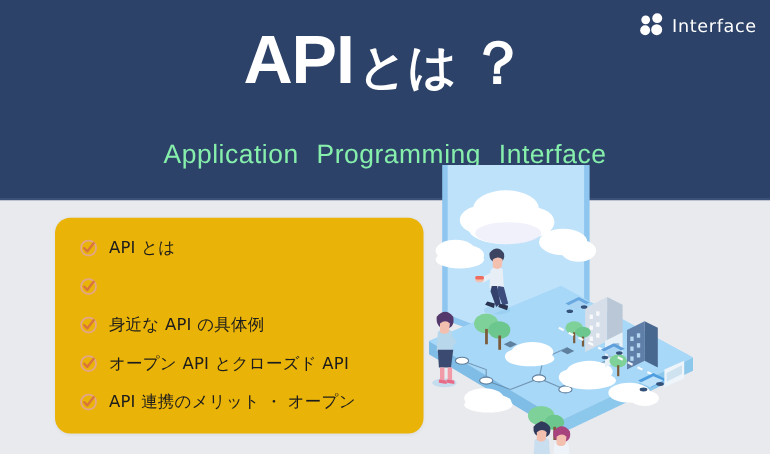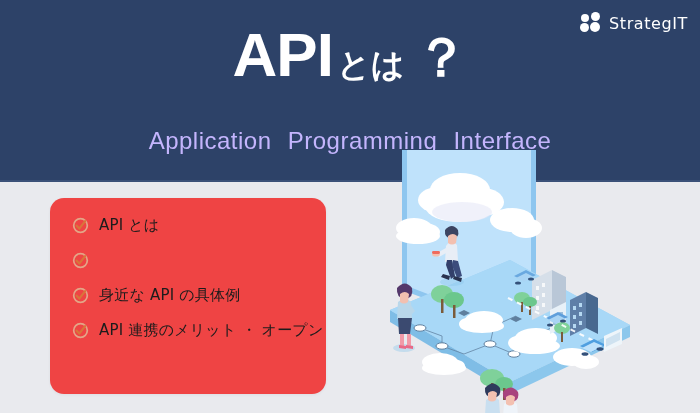--- a/index.html
+++ b/index.html
@@ -74,35 +74,35 @@
     width: 700px;
     text-align: center;
     color: #ffffff;
     font-size: 62px;
     font-weight: bold;
     line-height: 1;
     letter-spacing: -1px;
     white-space: nowrap;
   }
   .title .jp {
-    font-size: 33px;
+    font-size: 44px;
     letter-spacing: 0px;
     padding-left: 4px;
   }
   .title .qm {
     font-size: 54px;
     padding-left: 10px;
   }
   .subtitle {
     position: absolute;
     left: 0;
     top: 127px;
     width: 700px;
     text-align: center;
-    color: #c4b5fd;
+    color: #86efac;
     font-size: 24px;
     letter-spacing: 0.5px;
     word-spacing: 9px;
     white-space: nowrap;
   }
 
   
   .illustration {
     position: absolute;
     left: 390px;
@@ -111,23 +111,23 @@
     height: 263px;
     overflow: hidden;
   }
   .illustration svg { display: block; }
 
   
   .list-card {
     position: absolute;
     left: 50px;
     top: 198px;
-    width: 276px;
+    width: 335px;
     height: 196px;
-    background: #ef4444;
+    background: #eab308;
     border-radius: 14px;
     box-shadow: 0 1px 3px rgba(40,50,70,0.06);
     padding: 0;
     box-sizing: border-box;
   }
   .list {
     position: absolute;
     left: 22px;
     top: 10px;
     right: 10px;
@@ -159,21 +159,21 @@
 
   <div class="header">
 
     <div class="logo">
       <span class="logo-mark">
         <i class="d1"></i>
           <i class="d2"></i>
           <i class="d3"></i>
           <i class="d4"></i>
       </span>
-      <span class="logo-text">StrategIT</span>
+      <span class="logo-text">Interface</span>
     </div>
 
     <div class="title">
       <span>API</span><span class="jp">とは</span><span class="qm">？</span>
     </div>
 
     <div class="subtitle">Application Programming Interface</div>
 
     <div class="header-rule"></div>
   </div>
@@ -412,20 +412,29 @@
       <div class="list-item">
         <span class="check-icon">
           <svg width="17" height="17" viewBox="0 0 20 20">
             <circle cx="10" cy="10" r="8" fill="none" stroke="#e3a687" stroke-width="2"></circle>
             <path d="M5.5 10.2 L8.6 13.6 L15.4 4.8" fill="none" stroke="#d9743a" stroke-width="2.6" stroke-linecap="round" stroke-linejoin="round"></path>
           </svg>
         </span>
         <span class="item-label">身近な API の具体例</span>
       </div>
 
+      <div class="list-item">
+        <span class="check-icon">
+          <svg width="17" height="17" viewBox="0 0 20 20">
+            <circle cx="10" cy="10" r="8" fill="none" stroke="#e3a687" stroke-width="2"></circle>
+            <path d="M5.5 10.2 L8.6 13.6 L15.4 4.8" fill="none" stroke="#d9743a" stroke-width="2.6" stroke-linecap="round" stroke-linejoin="round"></path>
+          </svg>
+        </span>
+        <span class="item-label">オープン API とクローズド API</span>
+      </div>
 
       <div class="list-item">
         <span class="check-icon">
           <svg width="17" height="17" viewBox="0 0 20 20">
             <circle cx="10" cy="10" r="8" fill="none" stroke="#e3a687" stroke-width="2"></circle>
             <path d="M5.5 10.2 L8.6 13.6 L15.4 4.8" fill="none" stroke="#d9743a" stroke-width="2.6" stroke-linecap="round" stroke-linejoin="round"></path>
           </svg>
         </span>
         <span class="item-label">API 連携のメリット ・ オープン</span>
       </div>

